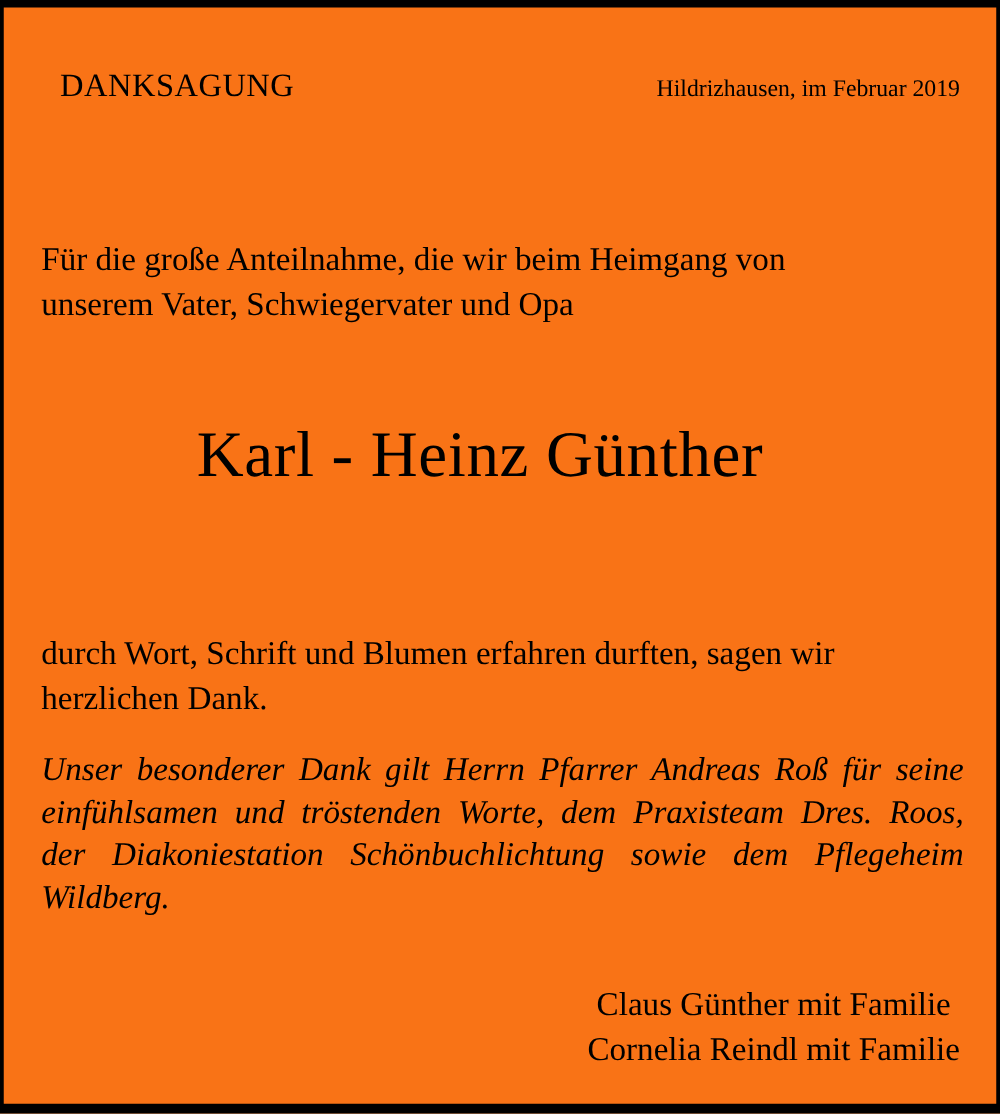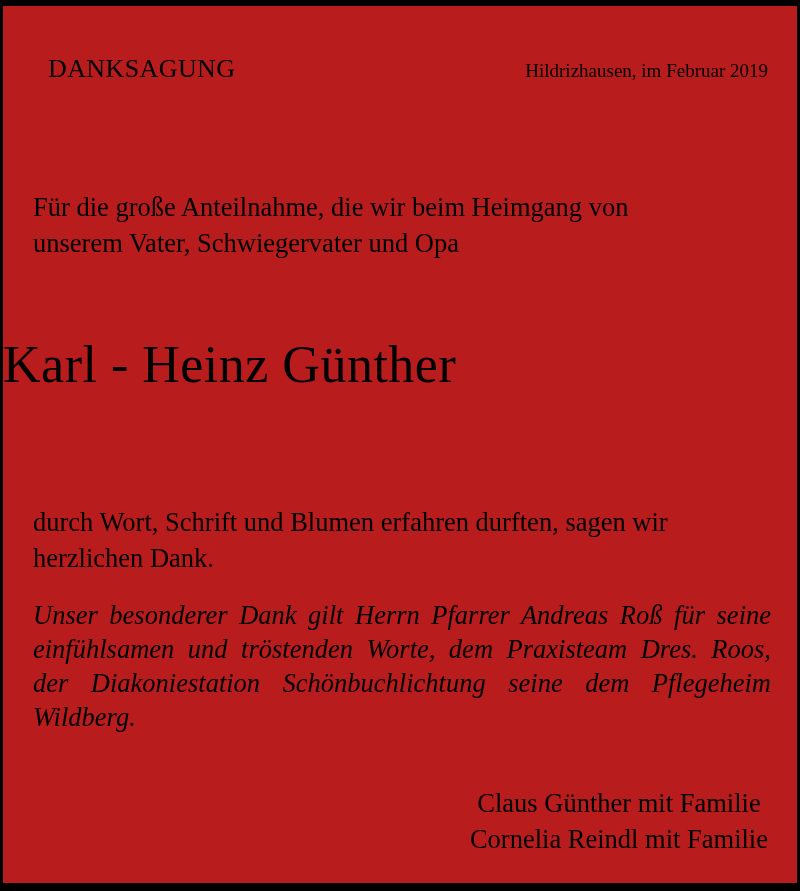--- a/index.html
+++ b/index.html
@@ -11,21 +11,21 @@
   body {
     font-family: "Liberation Serif", "DejaVu Serif", serif;
     color: #000000;
   }
 
   .notice {
     position: relative;
     width: 800px;
     height: 891px;
     box-sizing: border-box;
-    background: #b91c1c;
+    background: #f97316;
     border-top: 6px solid #000000;
     border-bottom: 8px solid #000000;
     border-left: 3px solid #000000;
     border-right: 3px solid #000000;
     overflow: hidden;
   }
 
   .inner {
     position: absolute;
     left: 0;
@@ -78,21 +78,21 @@
     display: block;
     white-space: nowrap;
   }
 
   
   .name-block {
     position: absolute;
     left: 0;
     right: 0;
     top: 328px;
-    text-align: left;
+    text-align: center;
     padding-right: 32px;
   }
 
   .name {
     font-size: 52px;
     line-height: 62px;
     white-space: nowrap;
     font-weight: normal;
     margin: 0;
     letter-spacing: 0.5px;
@@ -172,21 +172,21 @@
     </div>
 
     <div class="thanks">
       <span class="ln">durch Wort, Schrift und Blumen erfahren durften, sagen wir</span>
       <span class="ln">herzlichen Dank.</span>
     </div>
 
     <div class="gratitude">
       <span class="jline">Unser besonderer Dank gilt Herrn Pfarrer Andreas Roß für seine</span>
       <span class="jline">einfühlsamen und tröstenden Worte, dem Praxisteam Dres. Roos,</span>
-      <span class="jline">der Diakoniestation Schönbuchlichtung seine dem Pflegeheim</span>
+      <span class="jline">der Diakoniestation Schönbuchlichtung sowie dem Pflegeheim</span>
       <span class="jline last">Wildberg.</span>
     </div>
 
     <div class="signatures">
       <span class="sig-line">Claus Günther mit Familie</span>
       <span class="sig-line">Cornelia Reindl mit Familie</span>
     </div>
 
   </div>
 </div>

